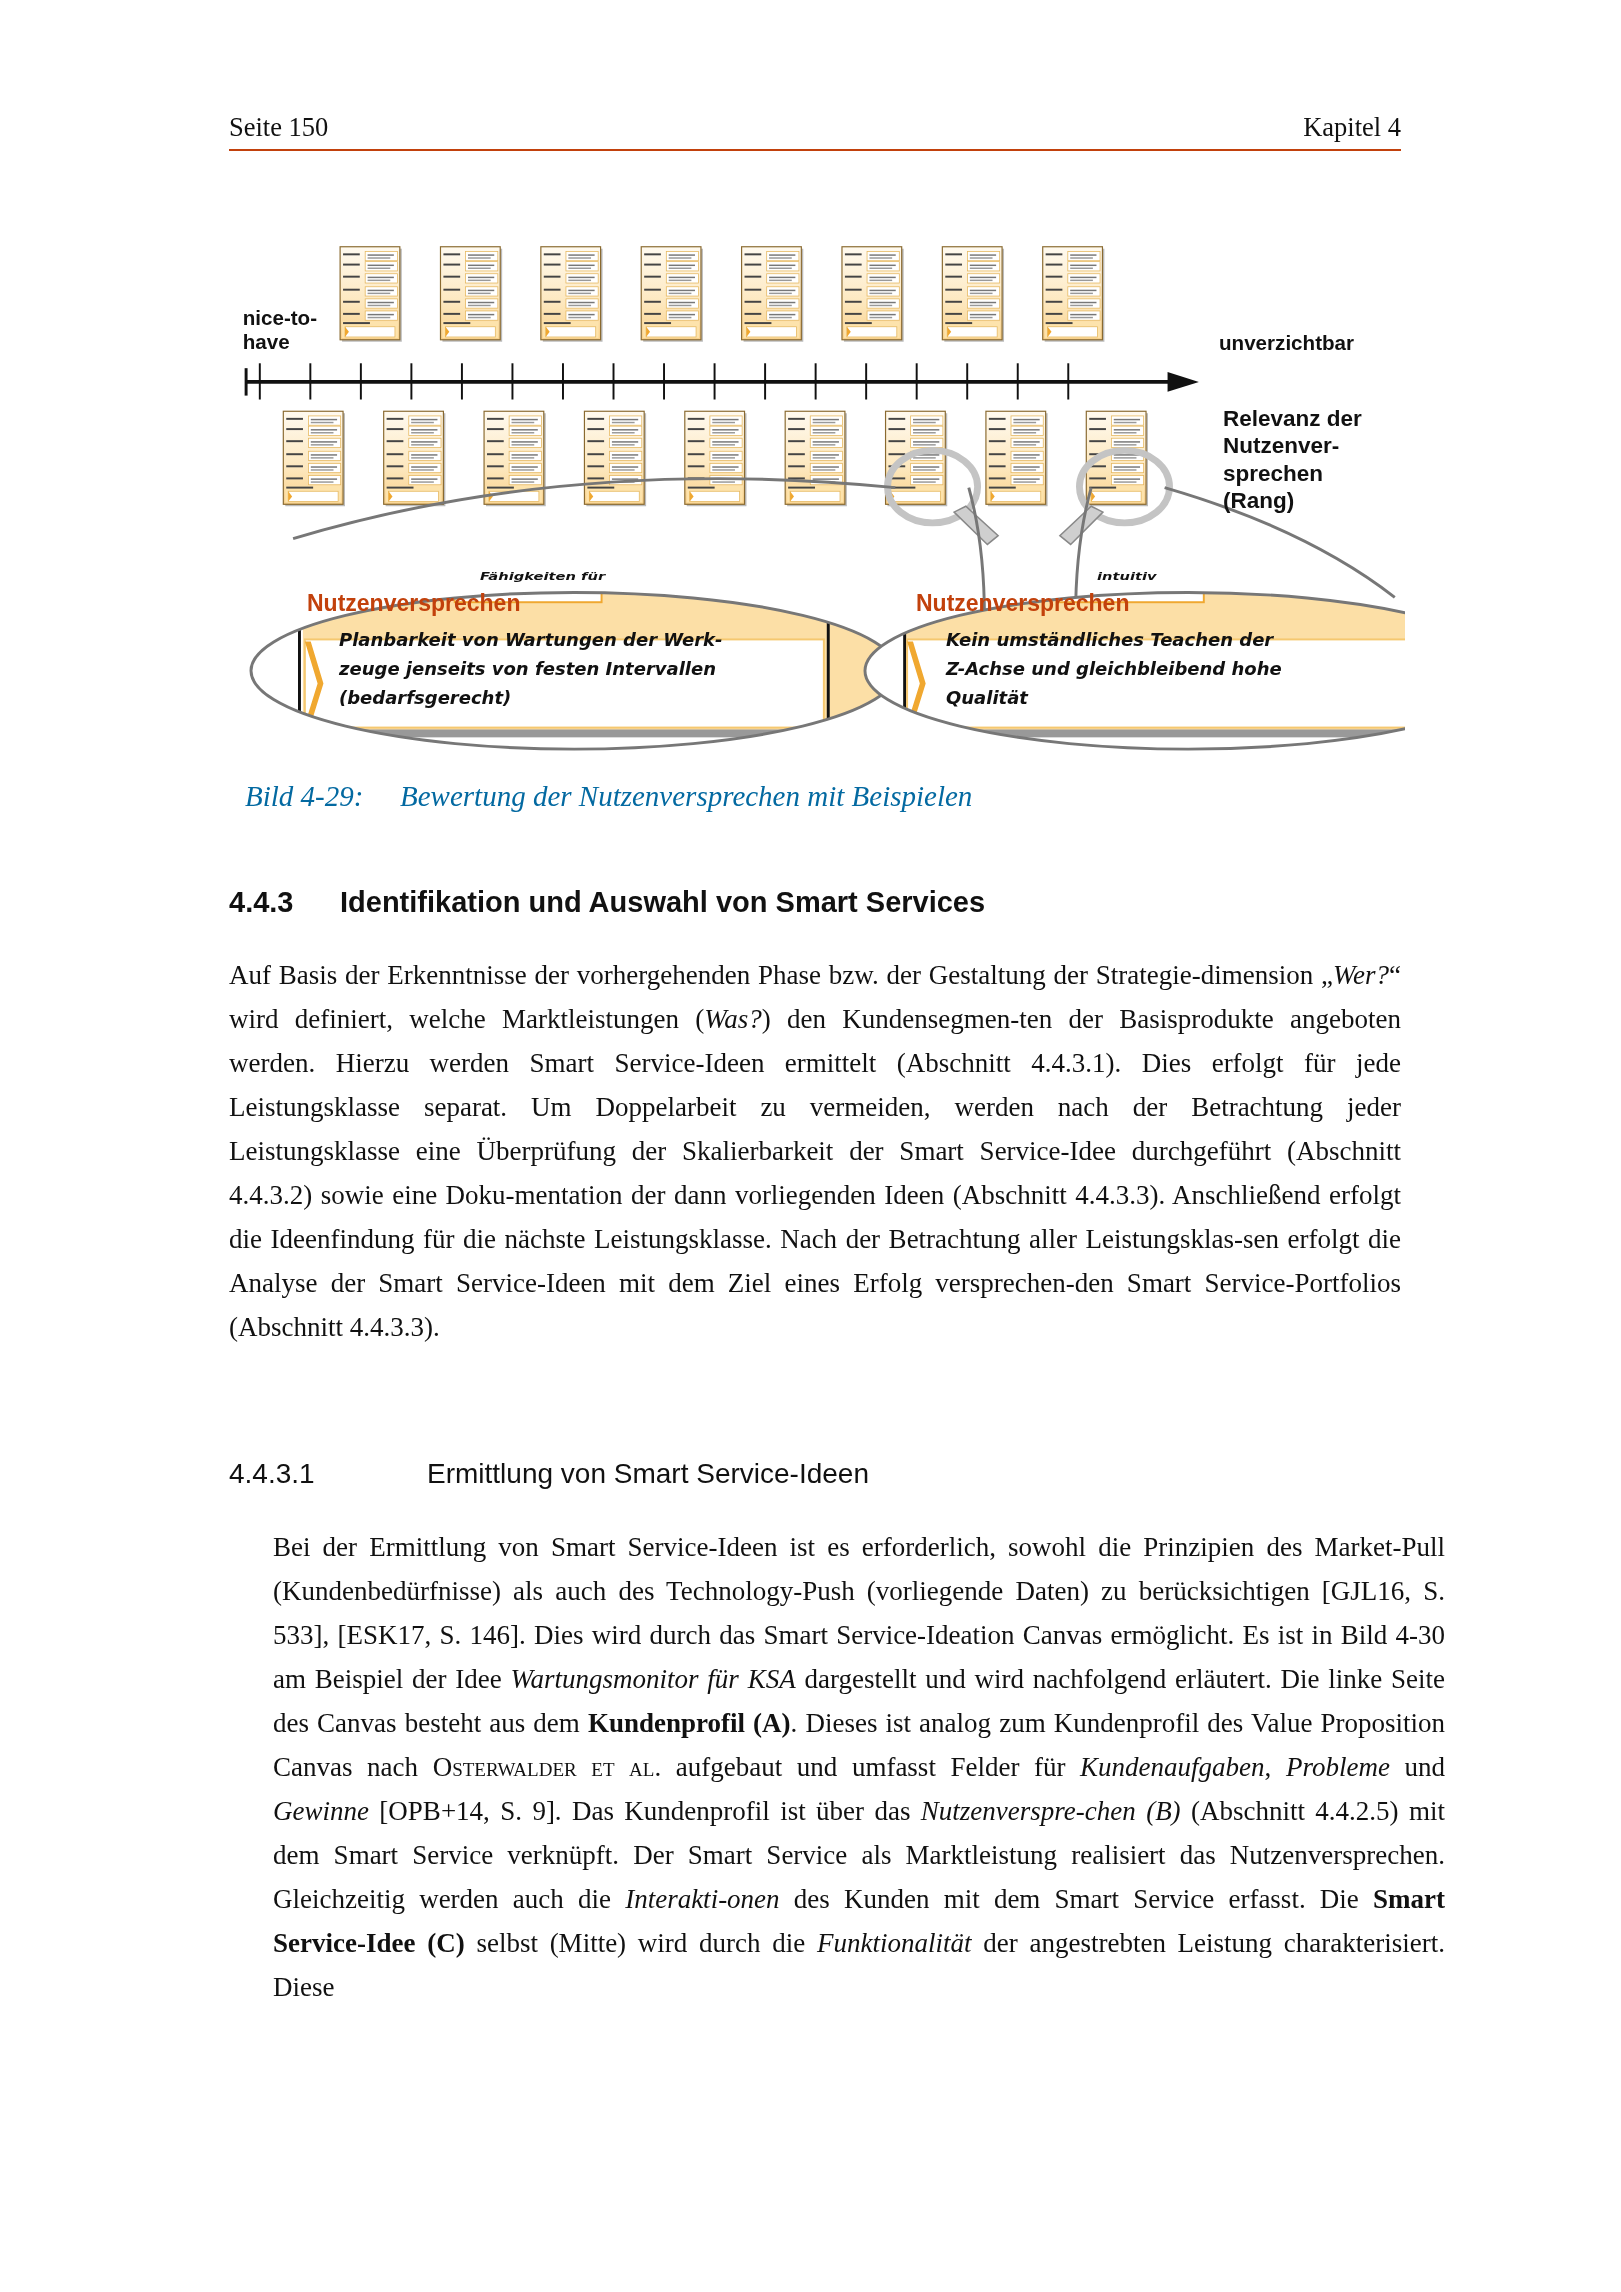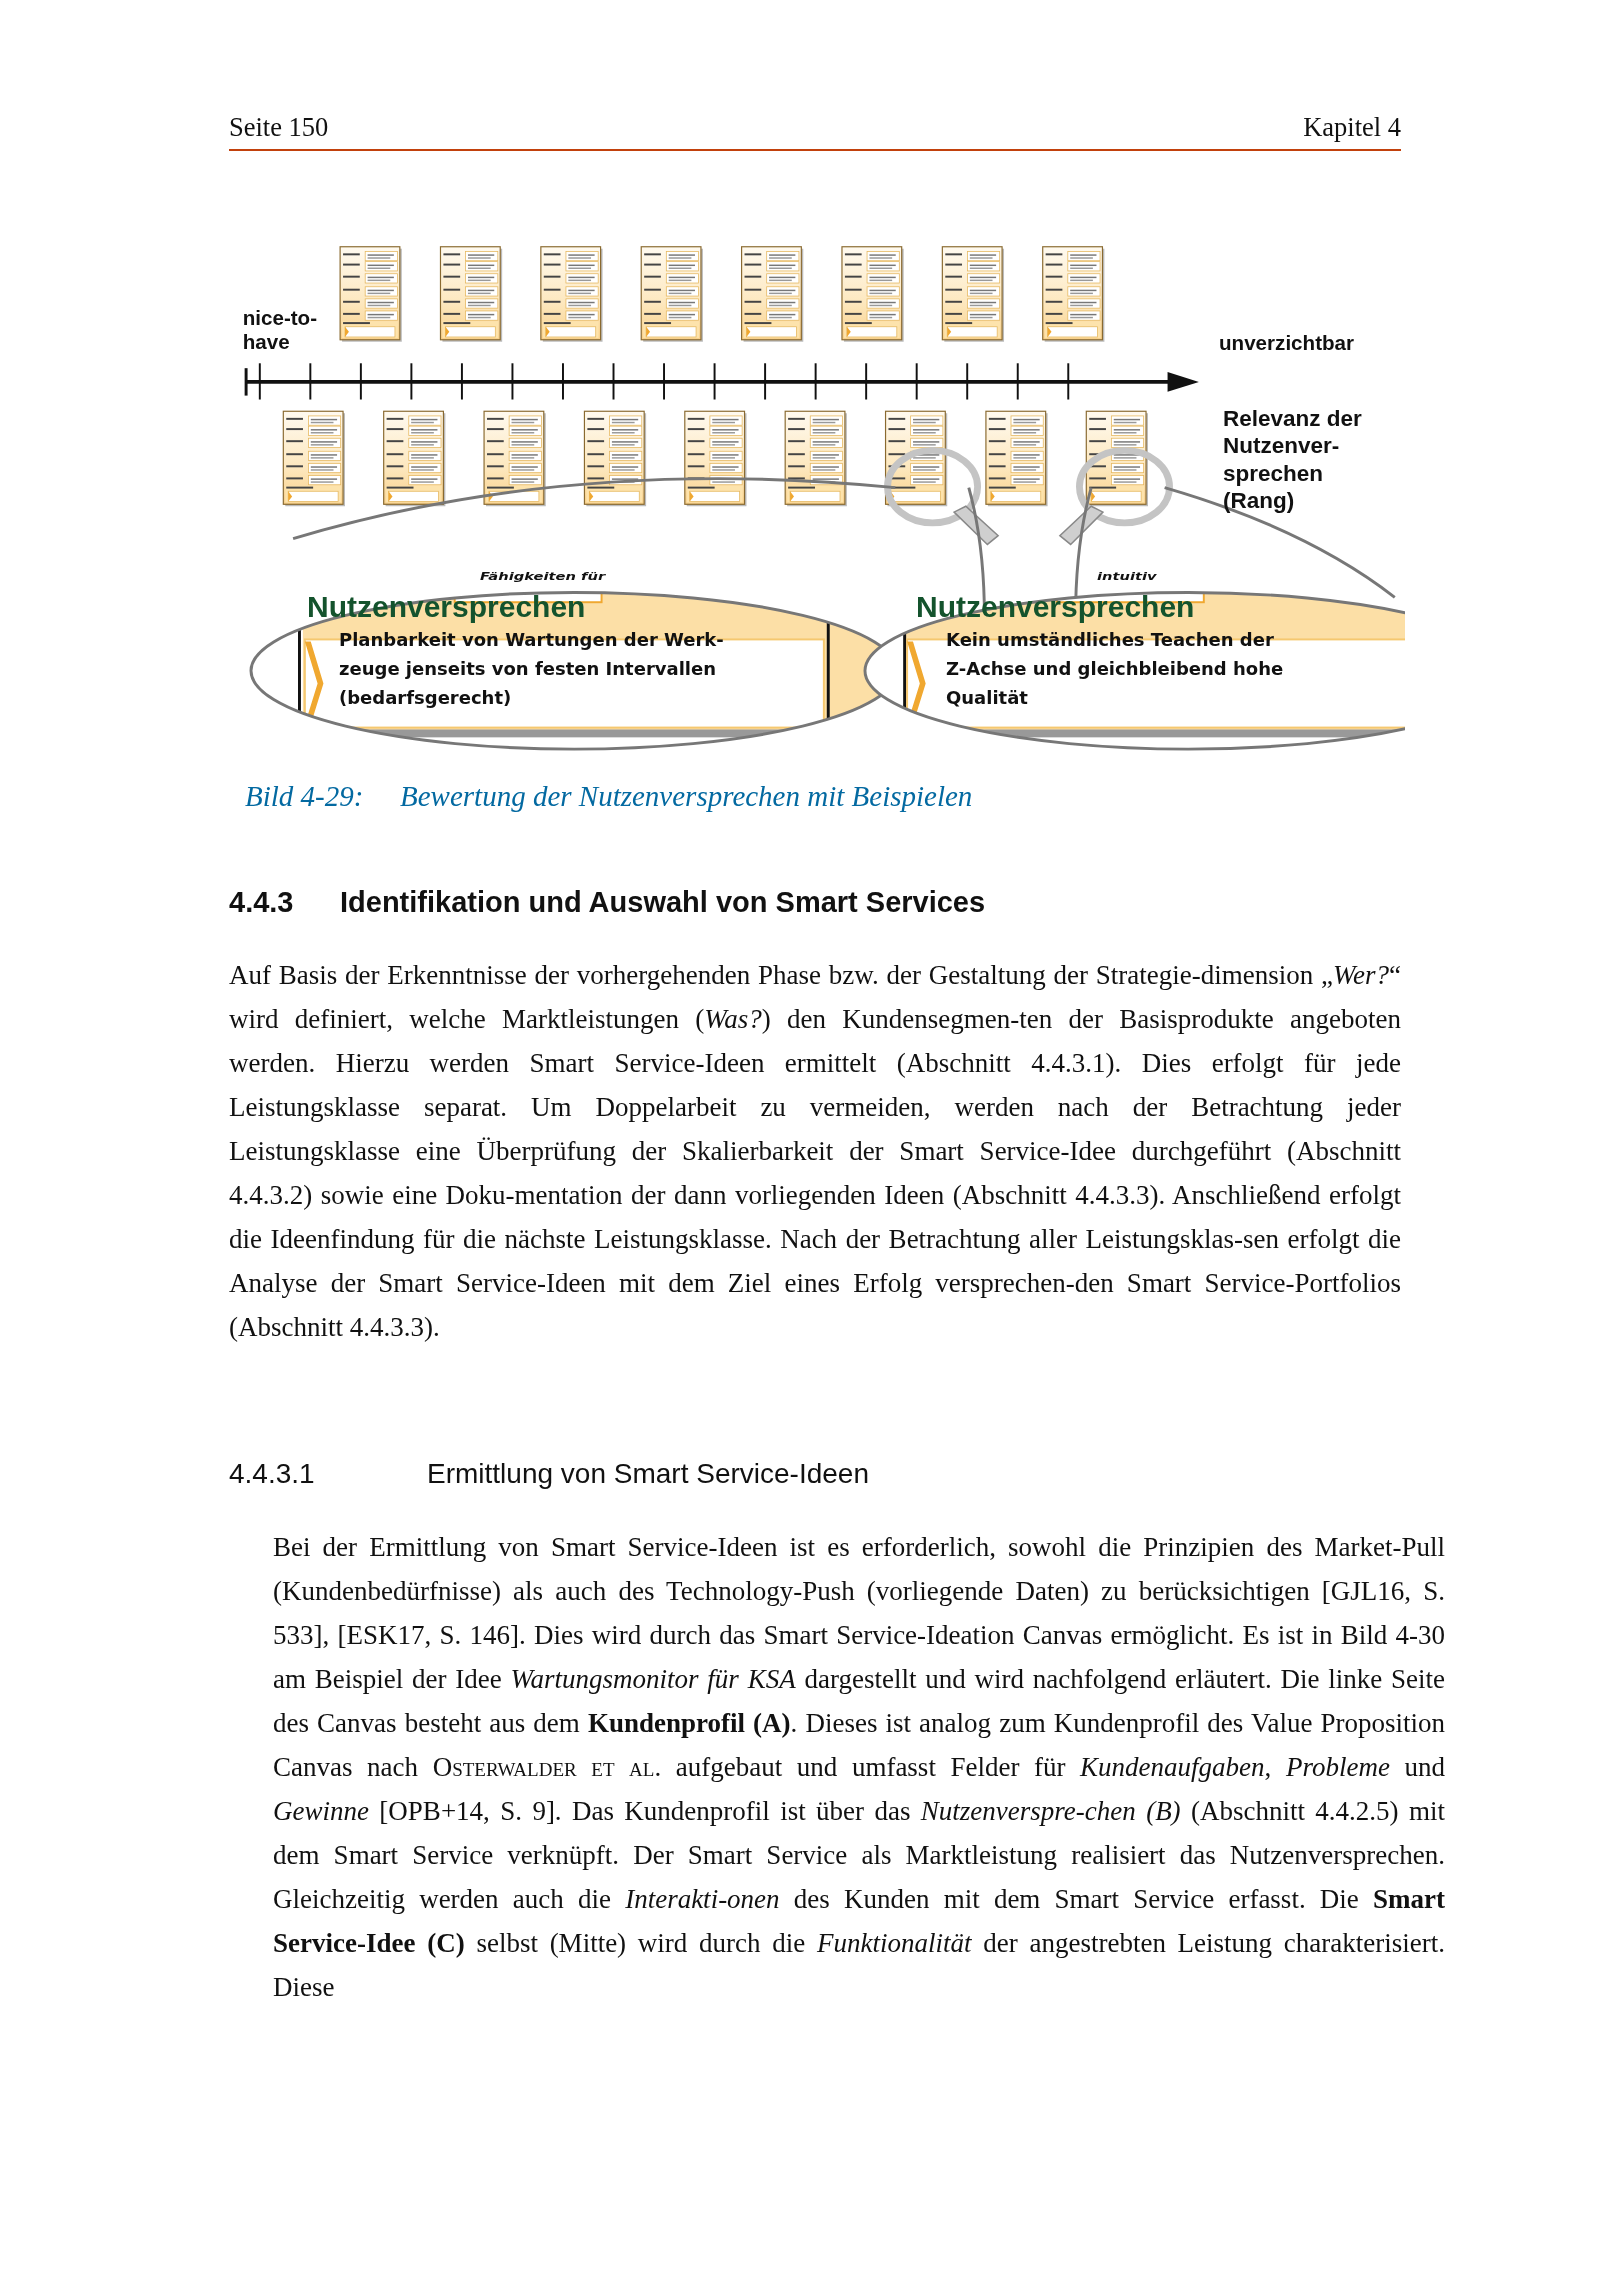--- a/index.html
+++ b/index.html
@@ -9,22 +9,22 @@
   .header .left { position: absolute; left: 0; top: 5.9px; font-size: 26.5px; }
   .header .right { position: absolute; right: 0; top: 5.9px; font-size: 26.5px; }
 
   .figure { position: absolute; left: 229px; top: 235px; width: 1176px; height: 519px; }
   .figure svg { position: absolute; left: 0; top: 0; }
   .fig-label { position: absolute; font-family: "Liberation Sans", sans-serif; font-weight: bold; color: #111; }
   .lbl-nice { left: 13.7px; top: 71px; font-size: 20.6px; line-height: 23.5px; }
   .lbl-unverz { left: 990px; top: 96px; font-size: 20.6px; text-align: center; }
   .lbl-relevanz { left: 994px; top: 170px; font-size: 22.5px; line-height: 27.4px; }
 
-  .np-title { position: absolute; font-family: "Liberation Sans", sans-serif; font-weight: bold; font-size: 30px; color: #14532d; }
-  .np-text { position: absolute; font-family: "DejaVu Sans", sans-serif; font-weight: bold; font-size: 18px; line-height: 29px; color: #111; }
+  .np-title { position: absolute; font-family: "Liberation Sans", sans-serif; font-weight: bold; font-size: 23px; color: #c2410c; }
+  .np-text { position: absolute; font-family: "DejaVu Sans", sans-serif; font-weight: bold; font-style: italic; font-size: 18px; line-height: 29px; color: #111; }
   .np-top { position: absolute; font-family: "DejaVu Sans", sans-serif; font-weight: bold; font-style: italic; font-size: 14.7px; color: #111; transform: scaleY(0.7); }
 
   .caption { position: absolute; left: 245px; top: 780px; font-style: italic; font-size: 29px; color: #0369a1; }
   .caption .num { display: inline-block; width: 155px; }
 
   .h2 { position: absolute; left: 229px; top: 886px; font-family: "Liberation Sans", sans-serif; font-weight: bold; font-size: 29px; }
   .h2 .num { display: inline-block; width: 111px; }
 
   .para { position: absolute; left: 229px; width: 1172px; font-size: 27px; line-height: 44px; text-align: justify; color: #111; }
   .p1 { top: 953px; }

